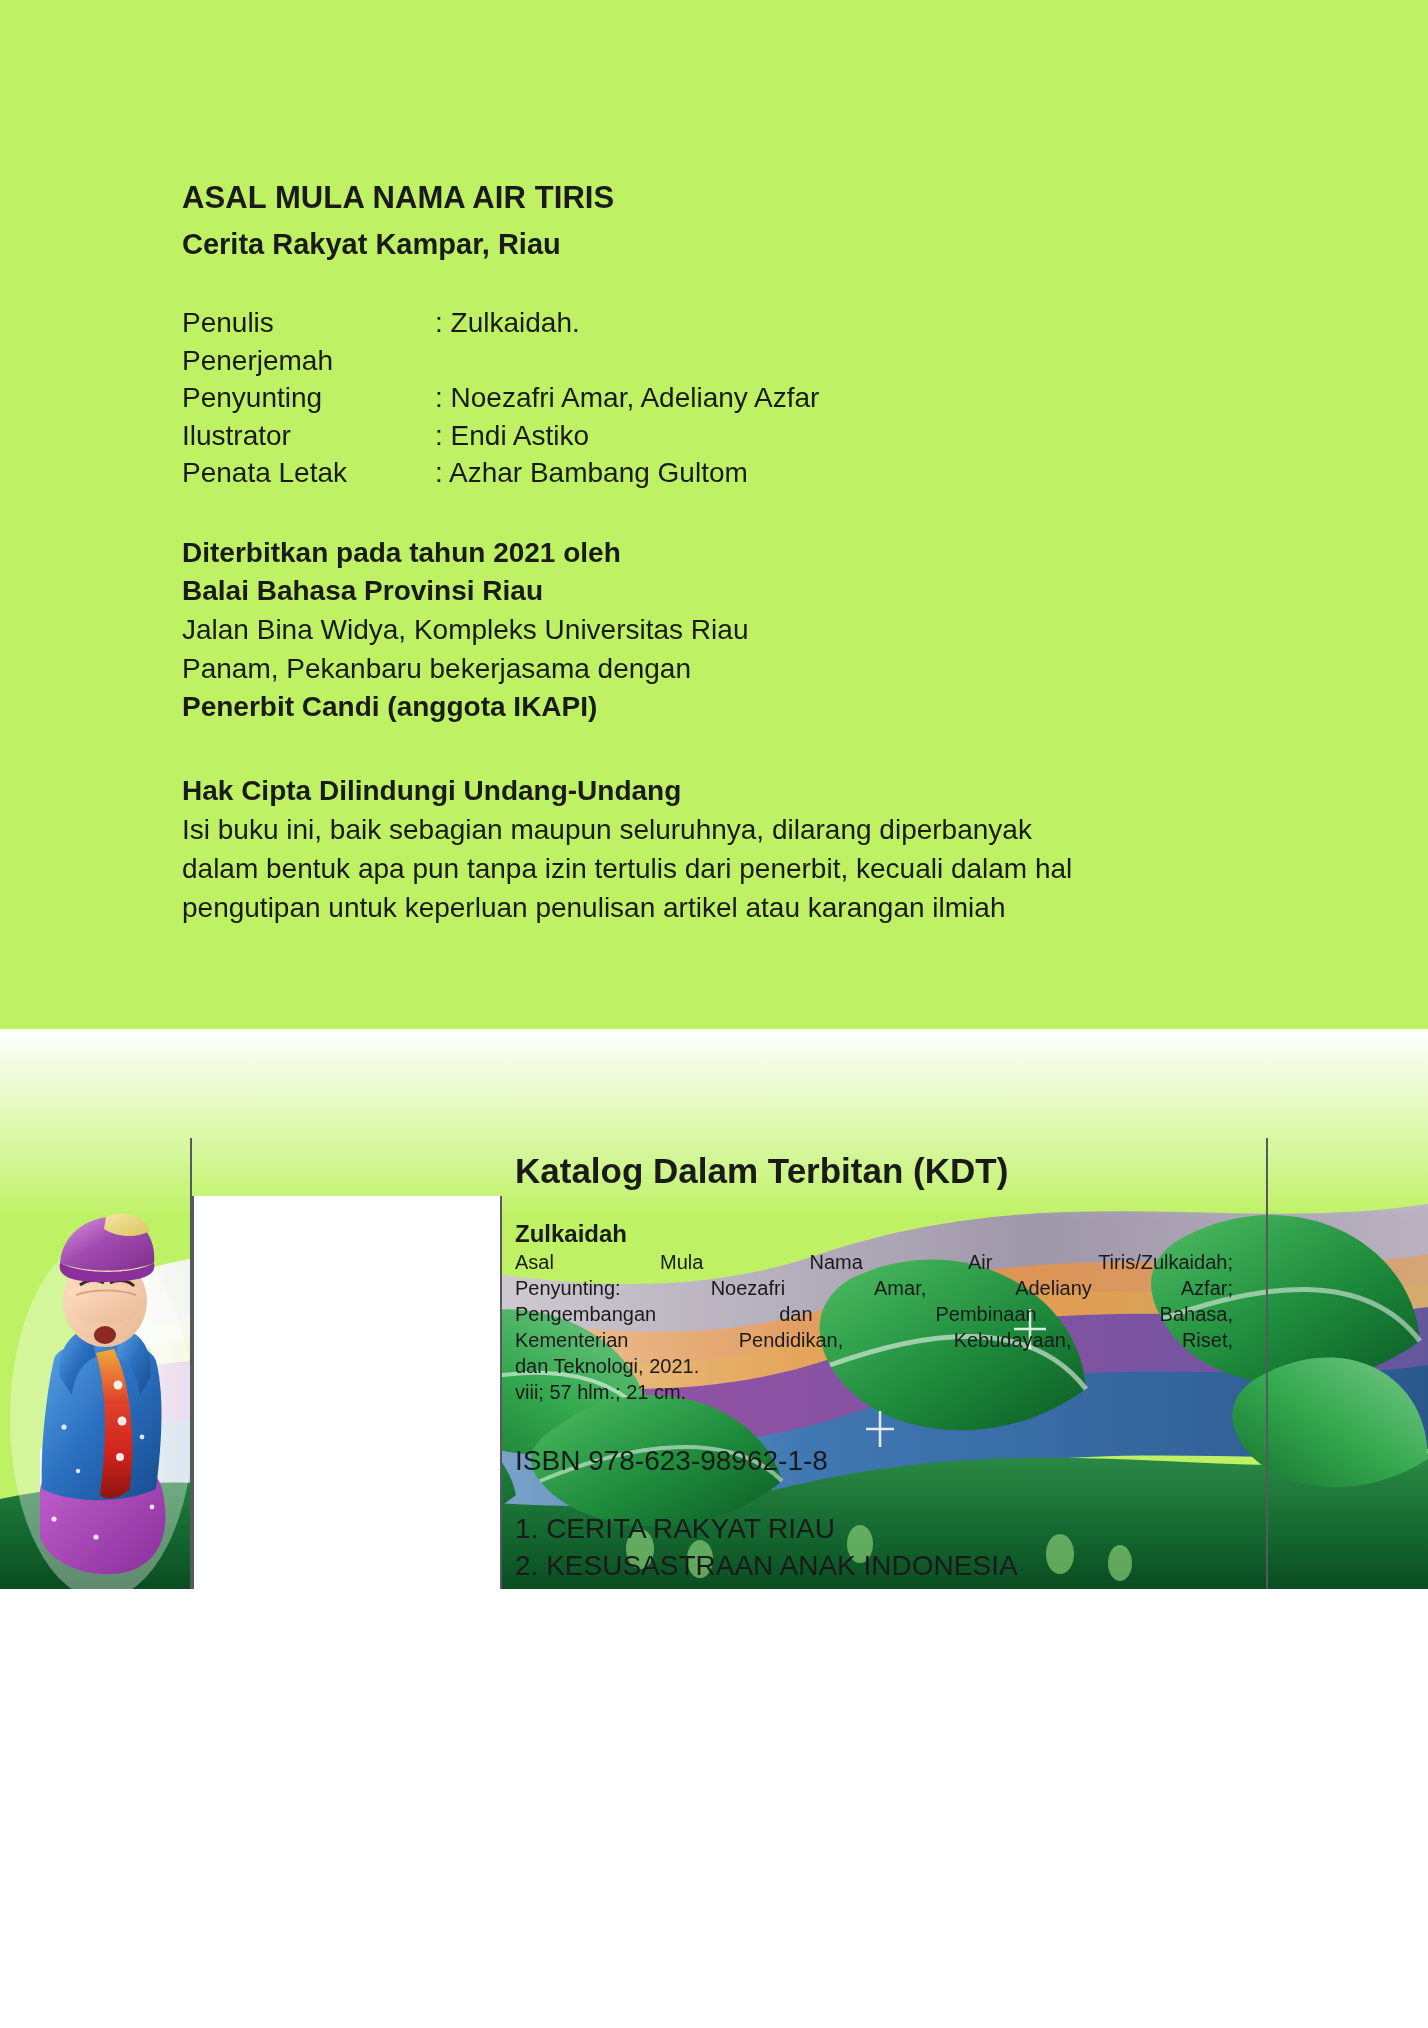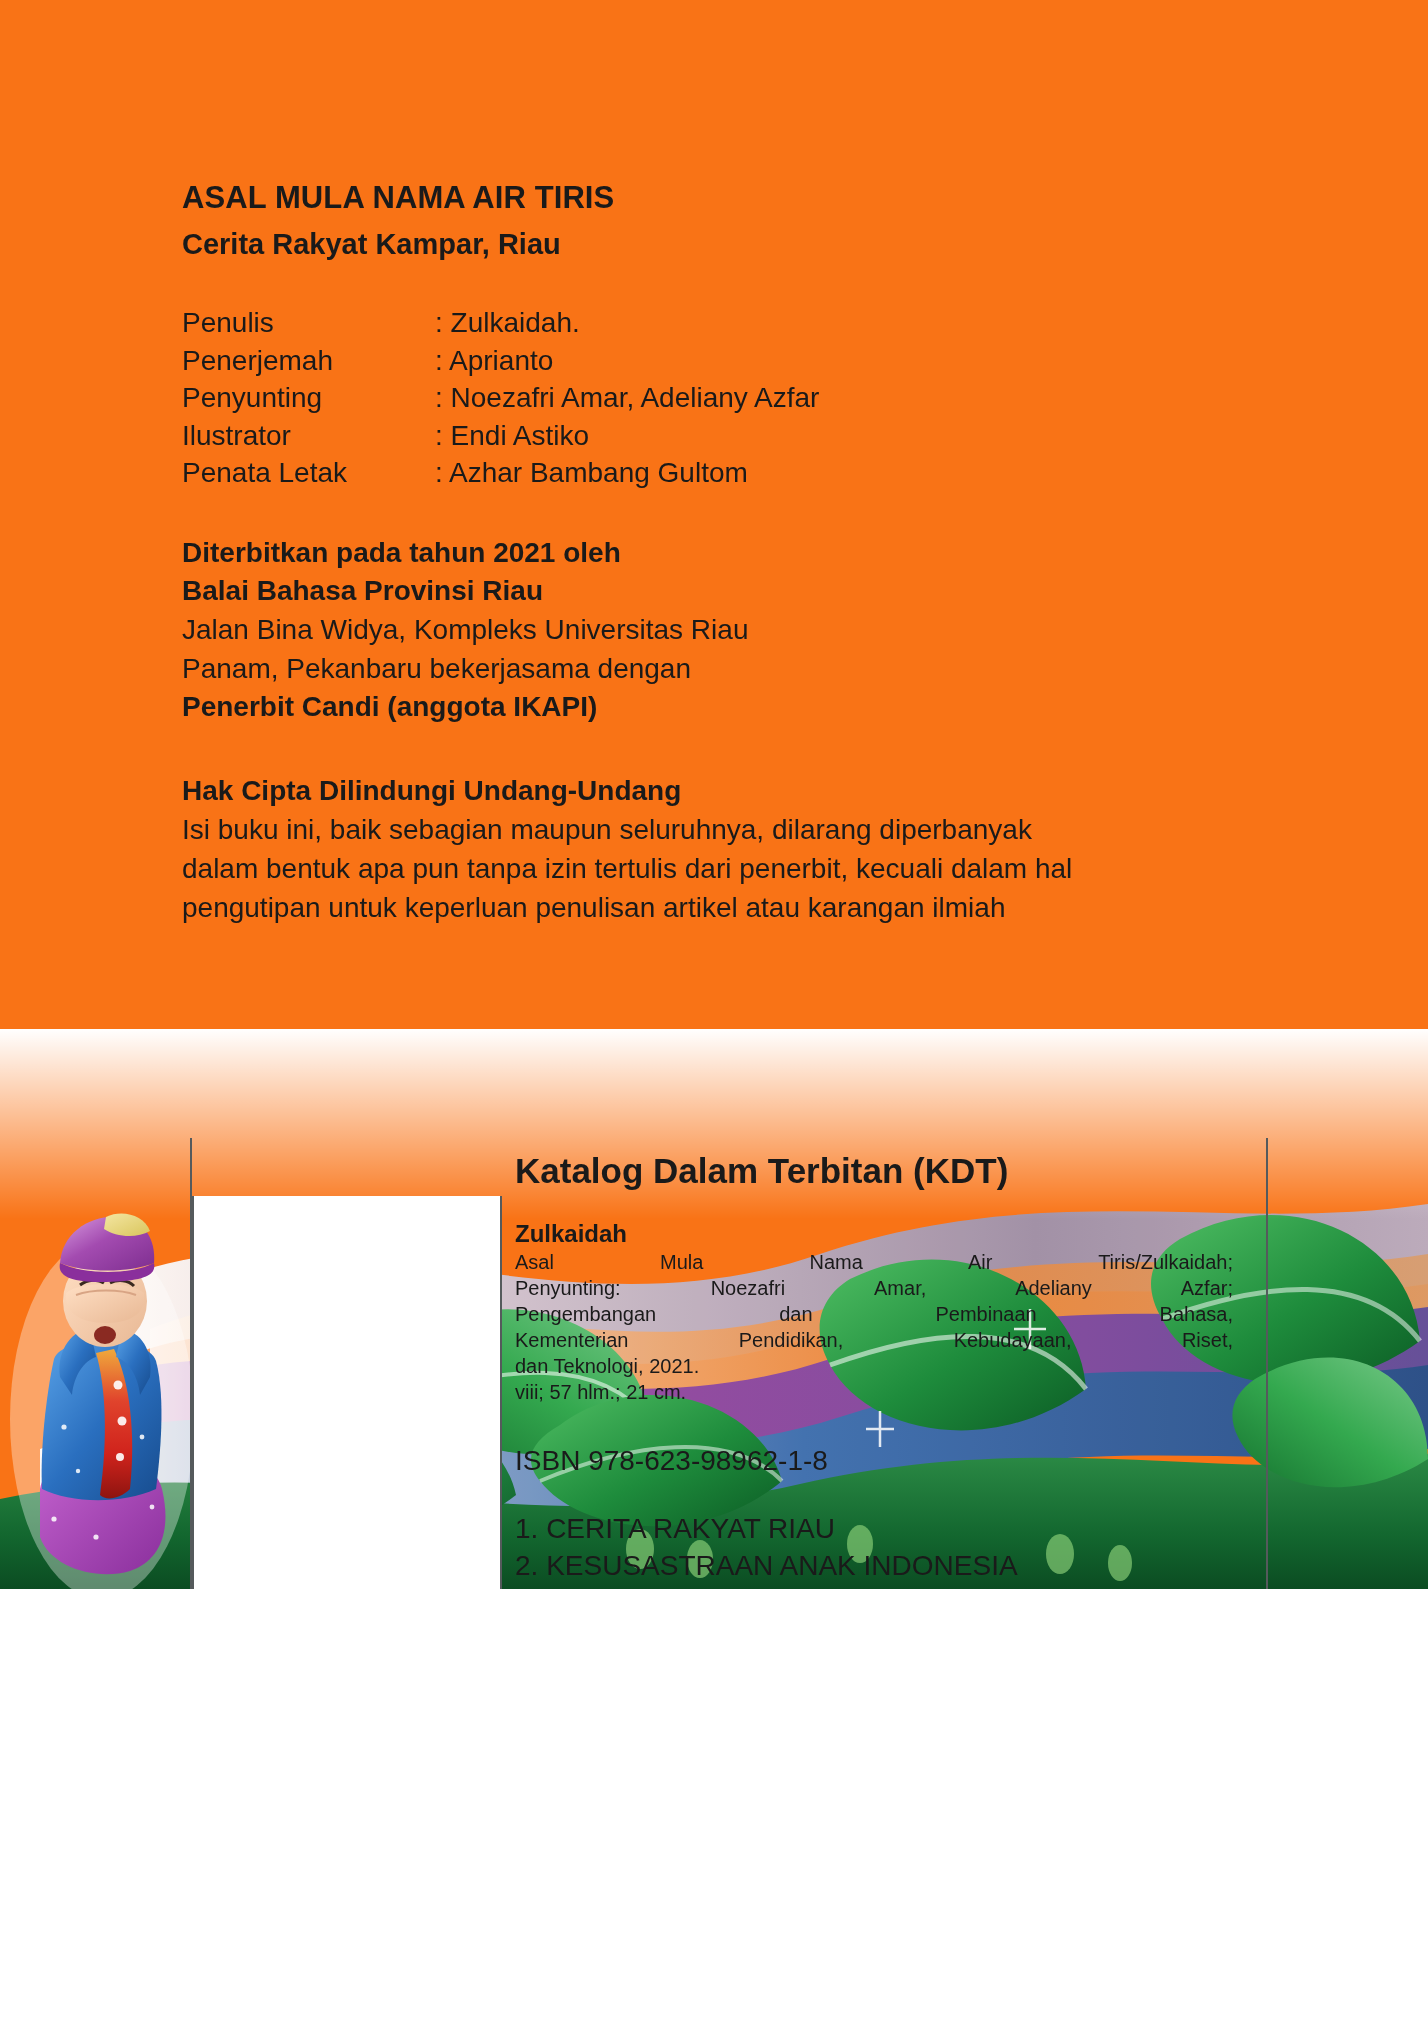--- a/index.html
+++ b/index.html
@@ -4,21 +4,21 @@
 <style>
   html, body {
     margin: 0;
     padding: 0;
     background: #ffffff;
   }
   .page {
     position: relative;
     width: 1428px;
     height: 1589px;
-    background: #f97316;
+    background: #bef264;
     overflow: hidden;
     font-family: "Liberation Sans", sans-serif;
     color: #1a1a1a;
   }
 
   
   .content {
     position: absolute;
     left: 182px;
     top: 178px;
@@ -349,21 +349,20 @@
     <h1 class="book-title">ASAL MULA NAMA AIR TIRIS</h1>
     <h2 class="book-subtitle">Cerita Rakyat Kampar, Riau</h2>
 
     <div class="credits">
       <div class="credit-row">
         <span class="credit-label">Penulis</span>
         <span class="credit-value">: Zulkaidah.</span>
       </div>
       <div class="credit-row">
         <span class="credit-label">Penerjemah</span>
-        <span class="credit-value">: Aprianto</span>
       </div>
       <div class="credit-row">
         <span class="credit-label">Penyunting</span>
         <span class="credit-value">: Noezafri Amar, Adeliany Azfar</span>
       </div>
       <div class="credit-row">
         <span class="credit-label">Ilustrator</span>
         <span class="credit-value">: Endi Astiko</span>
       </div>
       <div class="credit-row">

